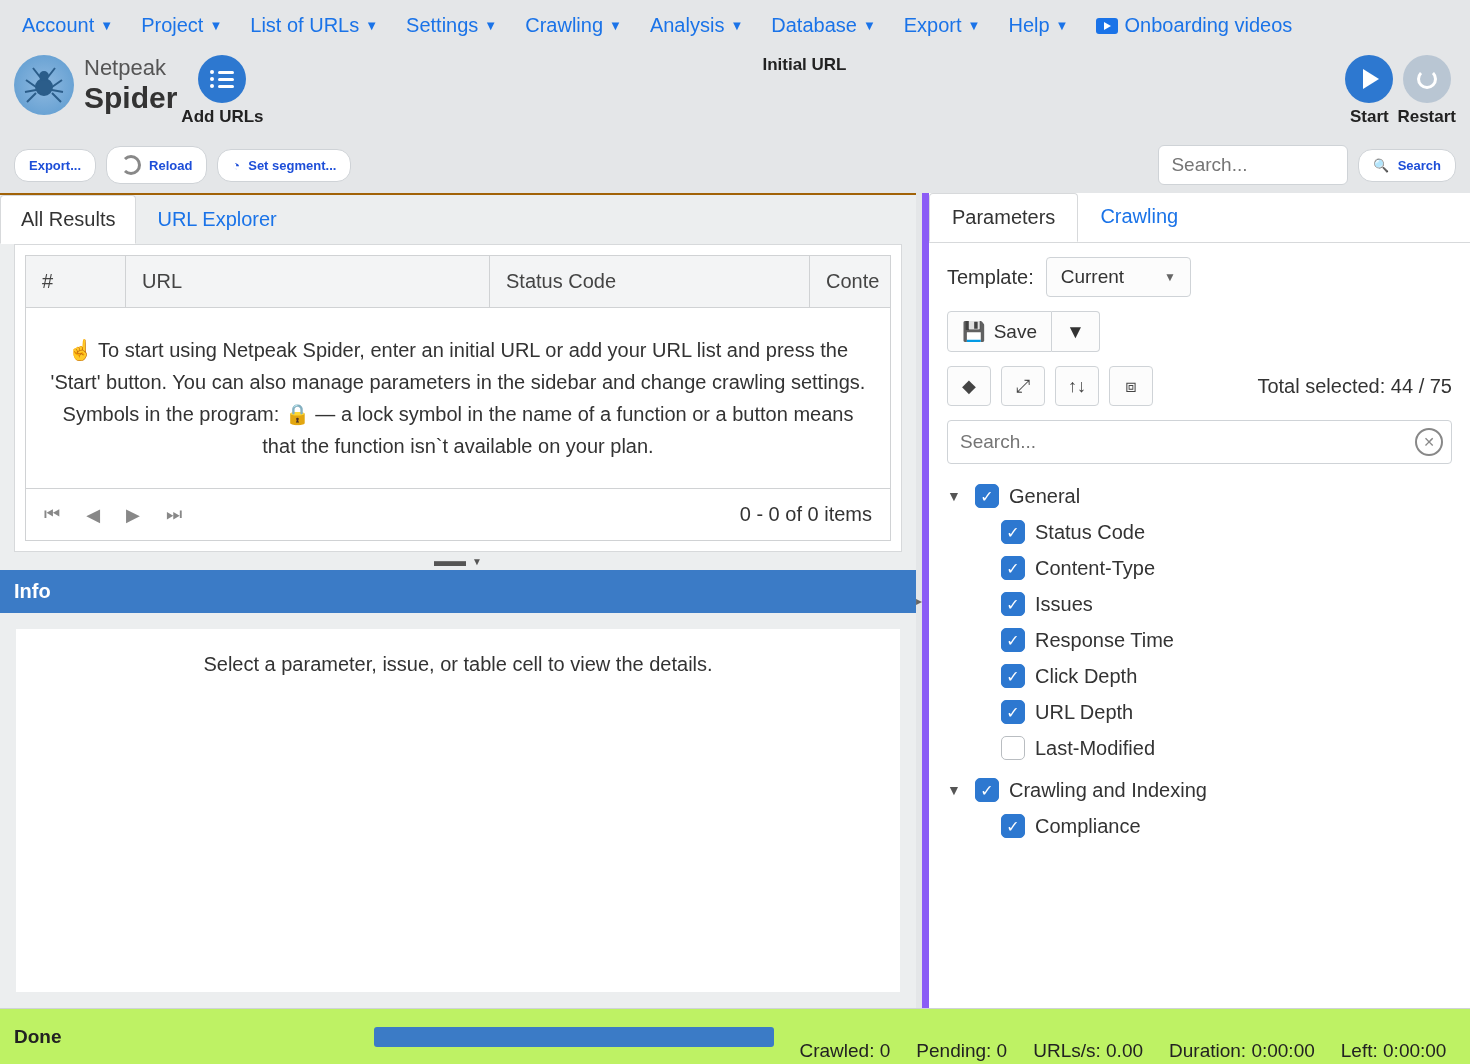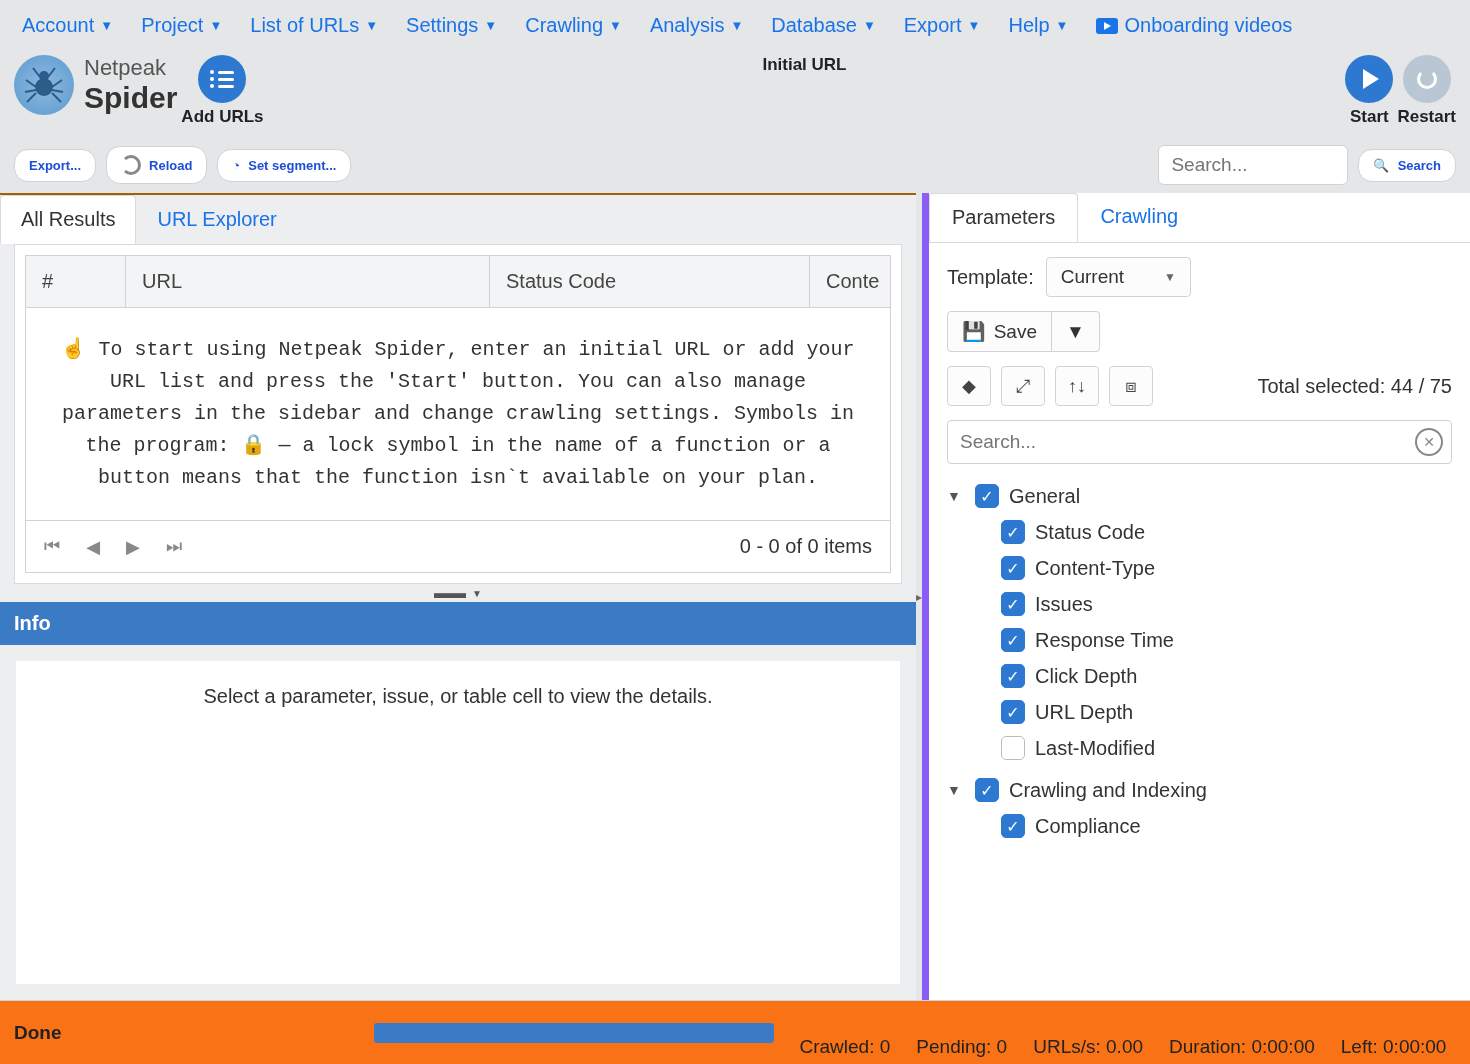--- a/index.html
+++ b/index.html
@@ -86,21 +86,21 @@
   .tab.active{background:#fff;border:1px solid #d7d9db;border-bottom:1px solid #fff;color:#333;border-radius:4px 4px 0 0;}
   .tab.inactive{background:#eceeef;}
   .grid-wrap{background:#fff;margin:0 14px;border:1px solid #d7d9db;padding:10px;}
   .grid-header{display:flex;border:1px solid #d0d2d4;}
   .gh-cell{
     padding:14px 16px;font-size:20px;color:#444;border-right:1px solid #d0d2d4;background:#f3f4f5;
   }
   .gh-cell:last-child{border-right:none;}
   .hint-block{
     padding:26px 20px;text-align:center;font-size:20px;color:#333;line-height:1.6;
-    border:1px solid #d0d2d4;border-top:none;font-family:Liberation Mono, monospace;
+    border:1px solid #d0d2d4;border-top:none;
   }
   .pager{
     display:flex;align-items:center;justify-content:space-between;padding:14px 18px;
     border:1px solid #d0d2d4;border-top:none;
   }
   .pager-nav{display:flex;gap:26px;color:#888;font-size:18px;}
   .pager-nav span{cursor:pointer;}
   .pager-info{font-size:20px;color:#333;}
   .splitter-handle{height:18px;display:flex;align-items:center;justify-content:center;color:#555;font-size:16px;gap:6px;cursor:row-resize;}
   .info-bar{background:#3b7bc6;color:#fff;font-weight:600;padding:10px 14px;font-size:20px;}
@@ -132,21 +132,21 @@
   .param-search .clear{width:28px;height:28px;border:2px solid #888;border-radius:50%;display:flex;align-items:center;justify-content:center;font-size:14px;color:#888;margin-right:8px;cursor:pointer;}
   .tree{font-size:20px;color:#333;}
   .tree-group{margin-bottom:6px;}
   .tree-row{display:flex;align-items:center;gap:10px;padding:6px 0;}
   .tree-row.child{padding-left:54px;}
   .tree-row .arrow{width:18px;font-size:14px;color:#555;cursor:pointer;}
   .chk{width:24px;height:24px;border-radius:5px;border:1px solid #b9bdc1;background:#fff;display:flex;align-items:center;justify-content:center;cursor:pointer;flex-shrink:0;}
   .chk.checked{background:#2d78d0;border-color:#2d78d0;color:#fff;font-size:16px;}
   .chk.checked::after{content:"✓";}
   .statusbar{
-    height:64px;border-top:1px solid #cfd3d7;background:#f97316;display:flex;align-items:center;
+    height:56px;border-top:1px solid #cfd3d7;background:#bef264;display:flex;align-items:center;
     padding:0 14px;gap:26px;font-size:19px;color:#222;
   }
   .statusbar .progress{flex:0 0 400px;height:20px;background:#3b7bc6;border-radius:3px;}
   .statusbar .spacer{flex:1;}
   .statusbar .metric{white-space:nowrap;margin-top:28px;}
   .statusbar .done{font-weight:600;}
   .play-tri{width:0;height:0;border-left:16px solid #fff;border-top:10px solid transparent;border-bottom:10px solid transparent;margin-left:4px;}
   .reload-ico{display:inline-block;width:20px;height:20px;border:3px solid #fff;border-top-color:transparent;border-radius:50%;position:relative;}
   .list-ico{display:flex;flex-direction:column;gap:3px;}
   .list-ico span{display:flex;align-items:center;gap:4px;}

